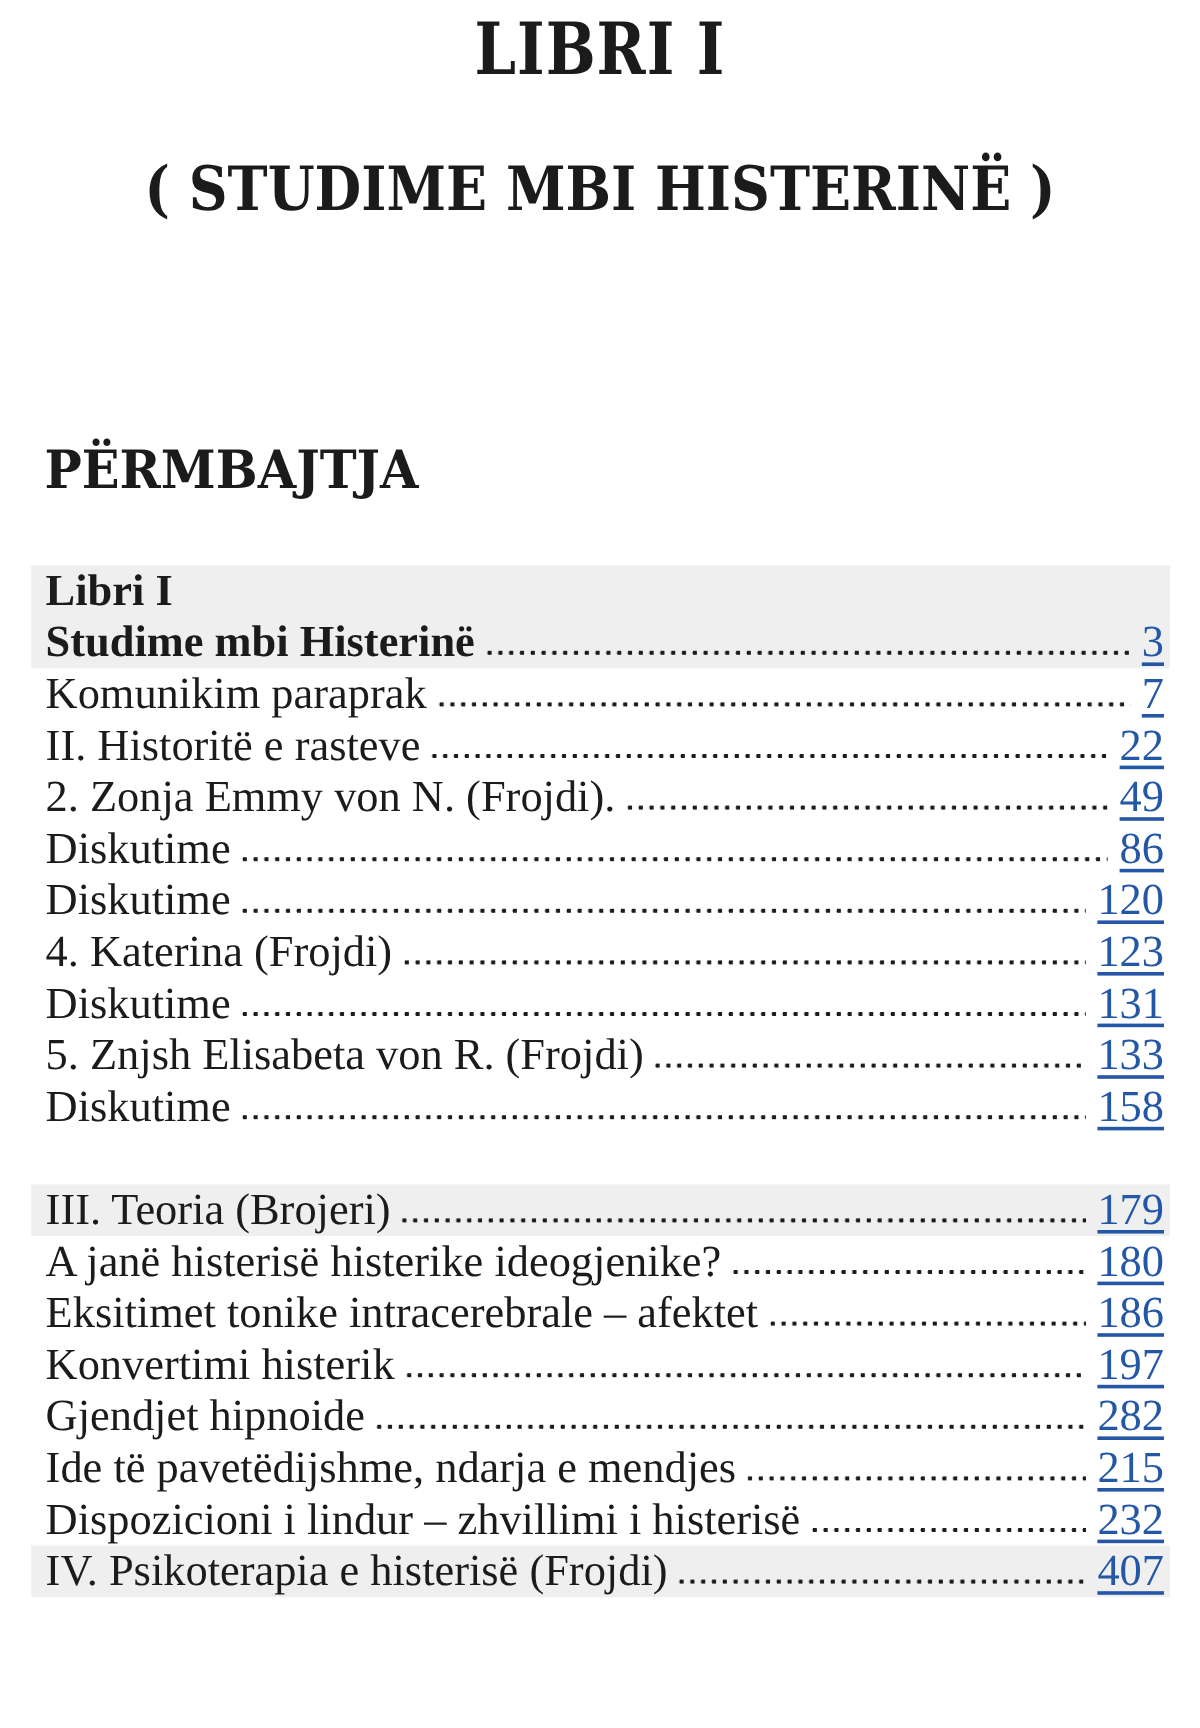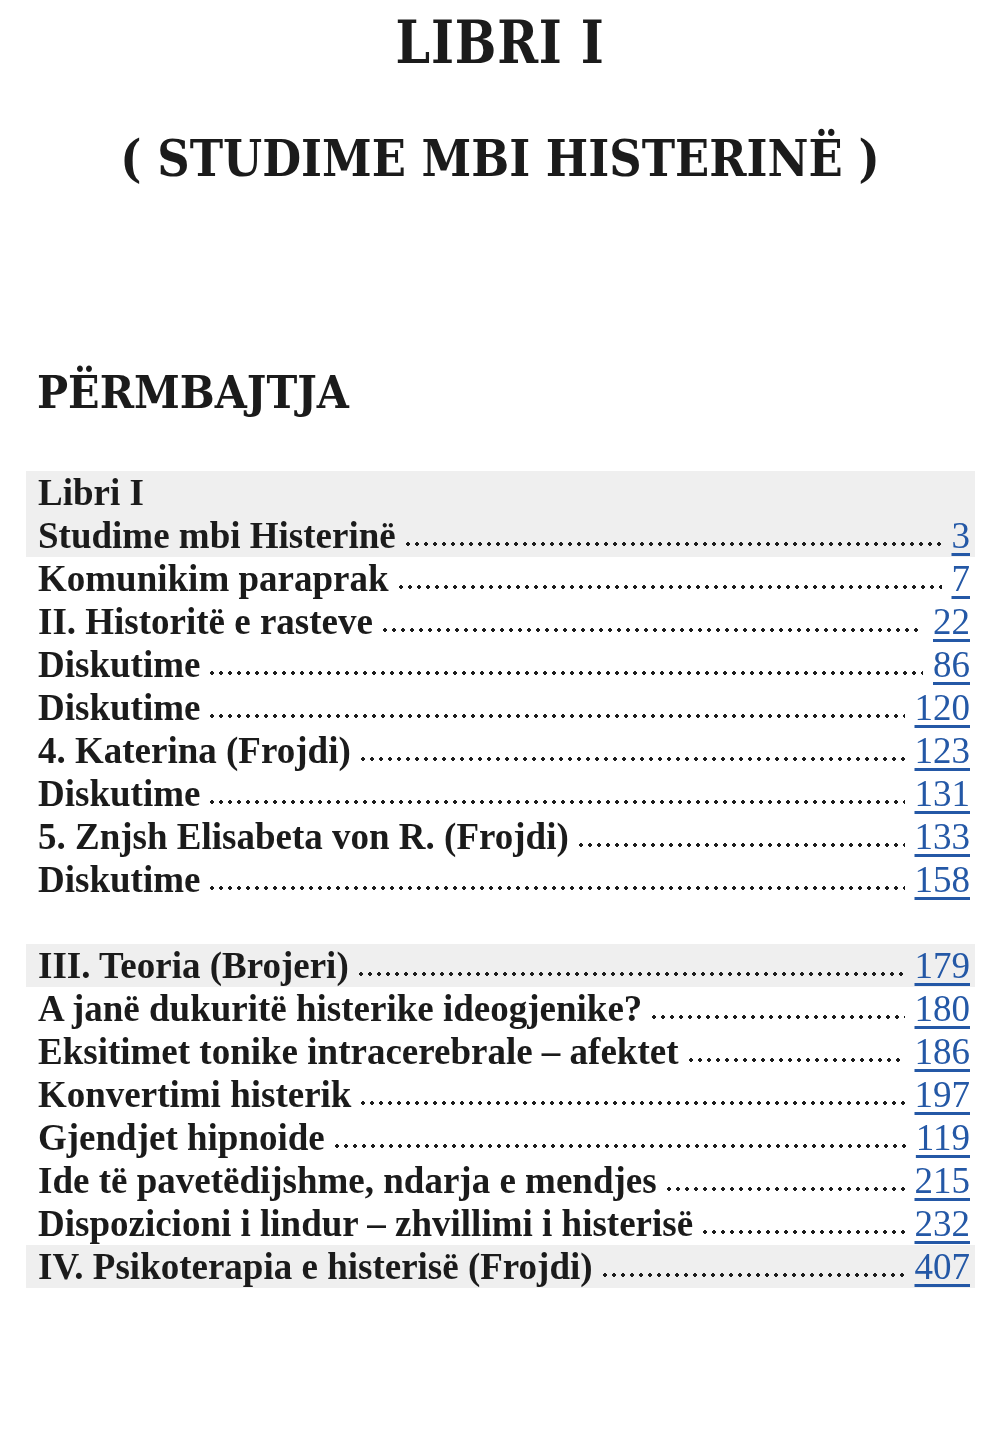--- a/index.html
+++ b/index.html
@@ -68,21 +68,20 @@
     padding-left: 12px;
     padding-right: 5px;
     box-sizing: border-box;
   }
   .toc-row.highlight { background: #efefef; }
   .toc-row.bold .toc-label { font-weight: bold; }
   .toc-label {
     white-space: nowrap;
     line-height: 42px;
     color: #1b1b1b;
-    font-weight: bold;
   }
   .toc-leader {
     flex: 1 1 auto;
     height: 10px;
     margin: 0 10px 8px 8px;
     background-image: radial-gradient(circle at 4px 5px, #1c1c1c 1.8px, rgba(0,0,0,0) 2.1px);
     background-size: 9px 10px;
     background-repeat: repeat-x;
     background-position: left bottom;
     min-width: 10px;
@@ -119,20 +118,25 @@
         <span class="toc-label">Komunikim paraprak</span>
         <span class="toc-leader"></span>
         <a class="toc-page">7</a>
       </div>
       <div class="toc-row">
         <span class="toc-label">II. Historitë e rasteve</span>
         <span class="toc-leader"></span>
         <a class="toc-page">22</a>
       </div>
       <div class="toc-row">
+        <span class="toc-label">2. Zonja Emmy von N. (Frojdi).</span>
+        <span class="toc-leader"></span>
+        <a class="toc-page">49</a>
+      </div>
+      <div class="toc-row">
         <span class="toc-label">Diskutime</span>
         <span class="toc-leader"></span>
         <a class="toc-page">86</a>
       </div>
       <div class="toc-row">
         <span class="toc-label">Diskutime</span>
         <span class="toc-leader"></span>
         <a class="toc-page">120</a>
       </div>
       <div class="toc-row">
@@ -155,38 +159,38 @@
         <span class="toc-leader"></span>
         <a class="toc-page">158</a>
       </div>
       <div class="toc-spacer"></div>
       <div class="toc-row highlight">
         <span class="toc-label">III. Teoria (Brojeri)</span>
         <span class="toc-leader"></span>
         <a class="toc-page">179</a>
       </div>
       <div class="toc-row">
-        <span class="toc-label">A janë dukuritë histerike ideogjenike?</span>
+        <span class="toc-label">A janë histerisë histerike ideogjenike?</span>
         <span class="toc-leader"></span>
         <a class="toc-page">180</a>
       </div>
       <div class="toc-row">
         <span class="toc-label">Eksitimet tonike intracerebrale – afektet</span>
         <span class="toc-leader"></span>
         <a class="toc-page">186</a>
       </div>
       <div class="toc-row">
         <span class="toc-label">Konvertimi histerik</span>
         <span class="toc-leader"></span>
         <a class="toc-page">197</a>
       </div>
       <div class="toc-row">
         <span class="toc-label">Gjendjet hipnoide</span>
         <span class="toc-leader"></span>
-        <a class="toc-page">119</a>
+        <a class="toc-page">282</a>
       </div>
       <div class="toc-row">
         <span class="toc-label">Ide të pavetëdijshme, ndarja e mendjes</span>
         <span class="toc-leader"></span>
         <a class="toc-page">215</a>
       </div>
       <div class="toc-row">
         <span class="toc-label">Dispozicioni i lindur – zhvillimi i histerisë</span>
         <span class="toc-leader"></span>
         <a class="toc-page">232</a>

